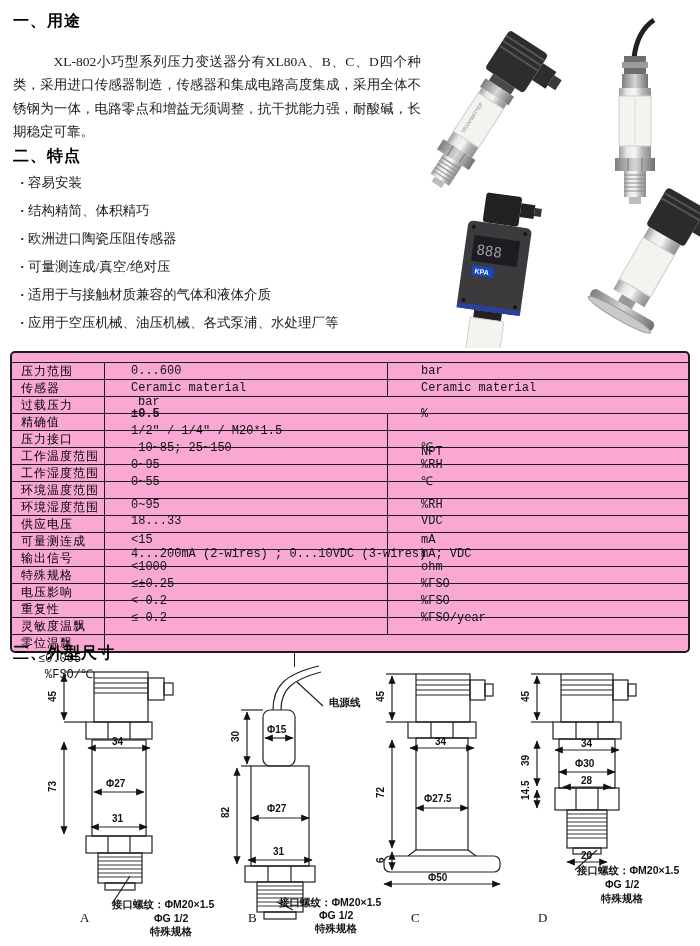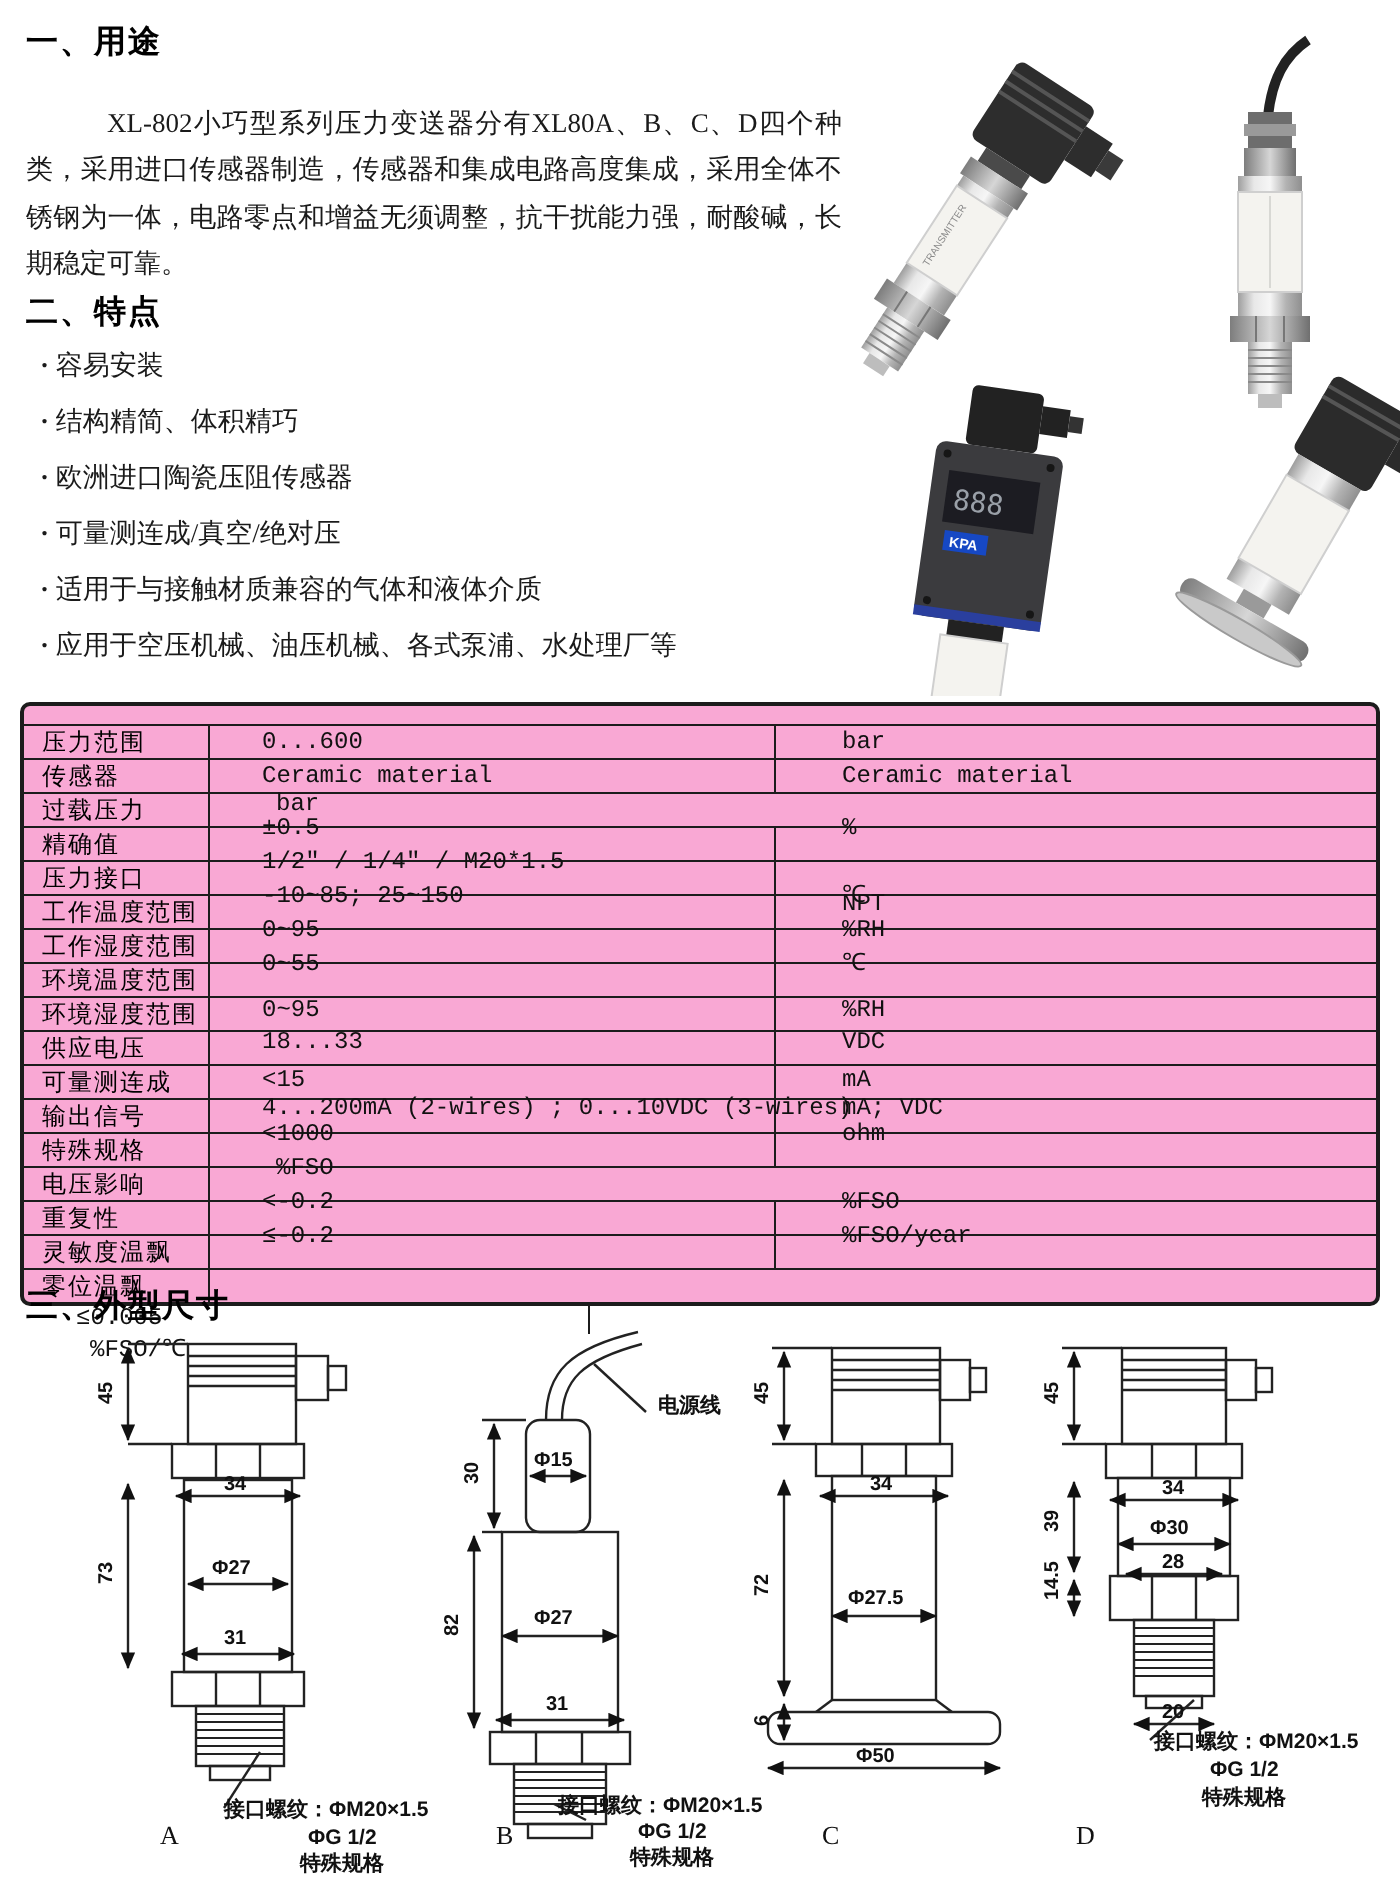--- a/index.html
+++ b/index.html
@@ -215,21 +215,21 @@
         <div class="tcell label"><span>传感器</span></div>
         <div class="tcell value"><span>Ceramic material</span></div>
         <div class="tcell unit"><span>Ceramic material</span></div>
       </div>
       <div class="trow">
         <div class="tcell label"><span>过载压力</span></div>
         <div class="tcell unit"><span style="top: -3px;">bar</span></div>
       </div>
       <div class="trow">
         <div class="tcell label"><span>精确值</span></div>
-        <div class="tcell value"><span style="top: -8px;">±0.5</span></div>
+        <div class="tcell value"><span style="top: -8px; font-weight: bold;">±0.5</span></div>
         <div class="tcell unit"><span style="top: -8px;">%</span></div>
       </div>
       <div class="trow">
         <div class="tcell label"><span>压力接口</span></div>
         <div class="tcell value"><span style="top: -8px;">1/2" / 1/4"  / M20*1.5</span></div>
         <div class="tcell unit"><span style="top: -8px; margin-top: 21px;">NPT</span></div>
       </div>
       <div class="trow">
         <div class="tcell label"><span>工作温度范围</span></div>
         <div class="tcell value"><span style="top: -8px;">-10~85;  25~150</span></div>
@@ -265,20 +265,21 @@
         <div class="tcell value"><span style="top: -4px;">4...200mA (2-wires) ; 0...10VDC (3-wires)</span></div>
         <div class="tcell unit"><span style="top: -4px;">mA; VDC</span></div>
       </div>
       <div class="trow">
         <div class="tcell label"><span>特殊规格</span></div>
         <div class="tcell value"><span style="top: -8px;">&lt;1000</span></div>
         <div class="tcell unit"><span style="top: -8px;">ohm</span></div>
       </div>
       <div class="trow">
         <div class="tcell label"><span>电压影响</span></div>
+        <div class="tcell value"><span style="top: -8px;">≤±0.25</span></div>
         <div class="tcell unit"><span style="top: -8px;">%FSO</span></div>
       </div>
       <div class="trow">
         <div class="tcell label"><span>重复性</span></div>
         <div class="tcell value"><span style="top: -8px;">&lt;-0.2</span></div>
         <div class="tcell unit"><span style="top: -8px;">%FSO</span></div>
       </div>
       <div class="trow">
         <div class="tcell label"><span>灵敏度温飘</span></div>
         <div class="tcell value"><span style="top: -8px;">≤-0.2</span></div>

